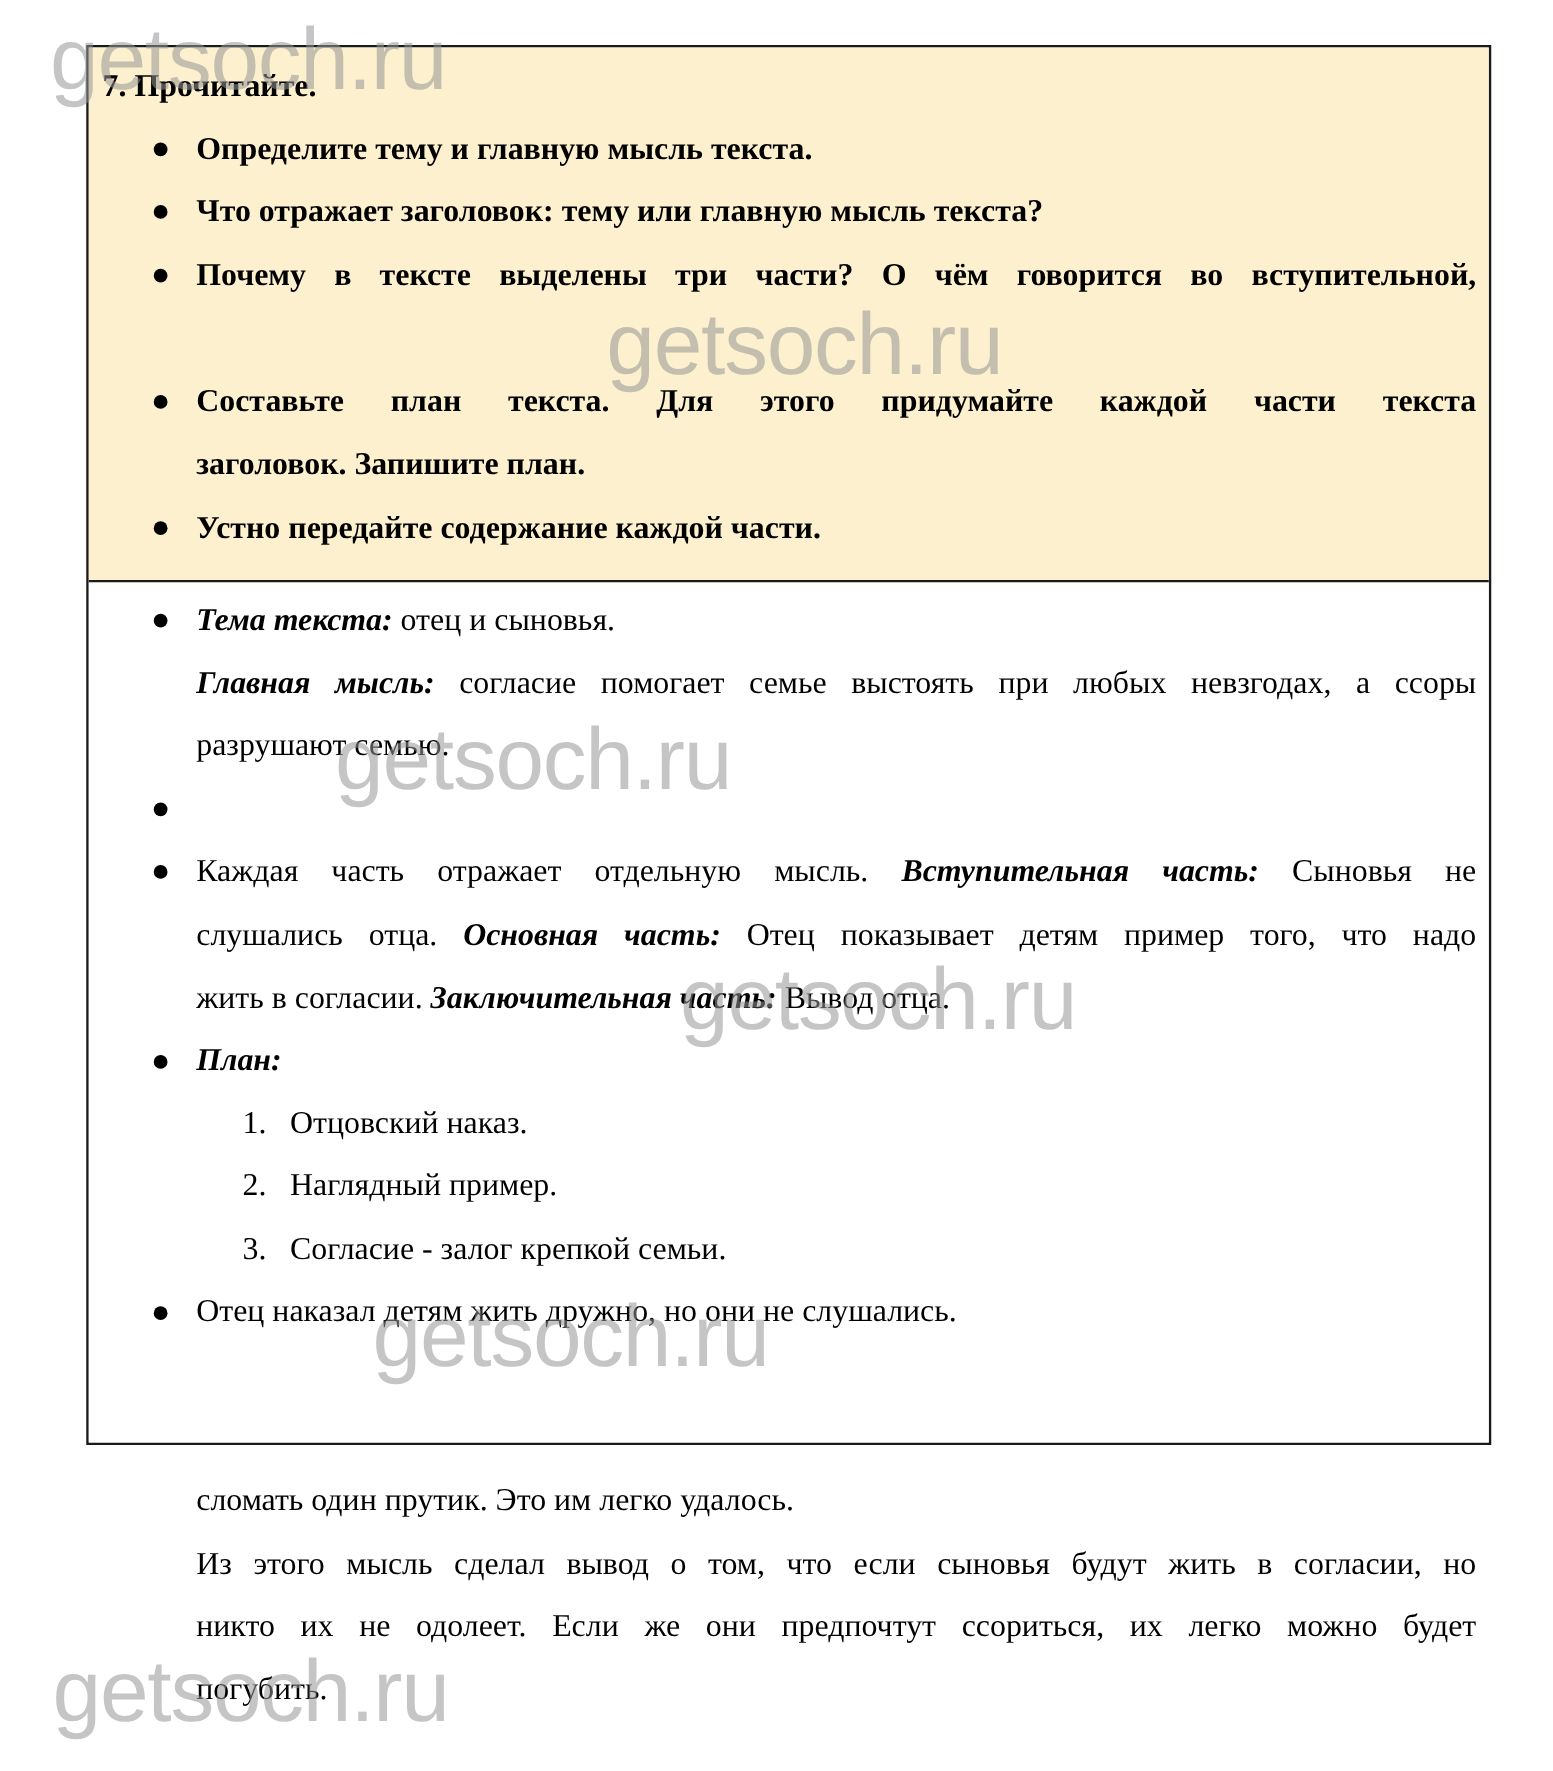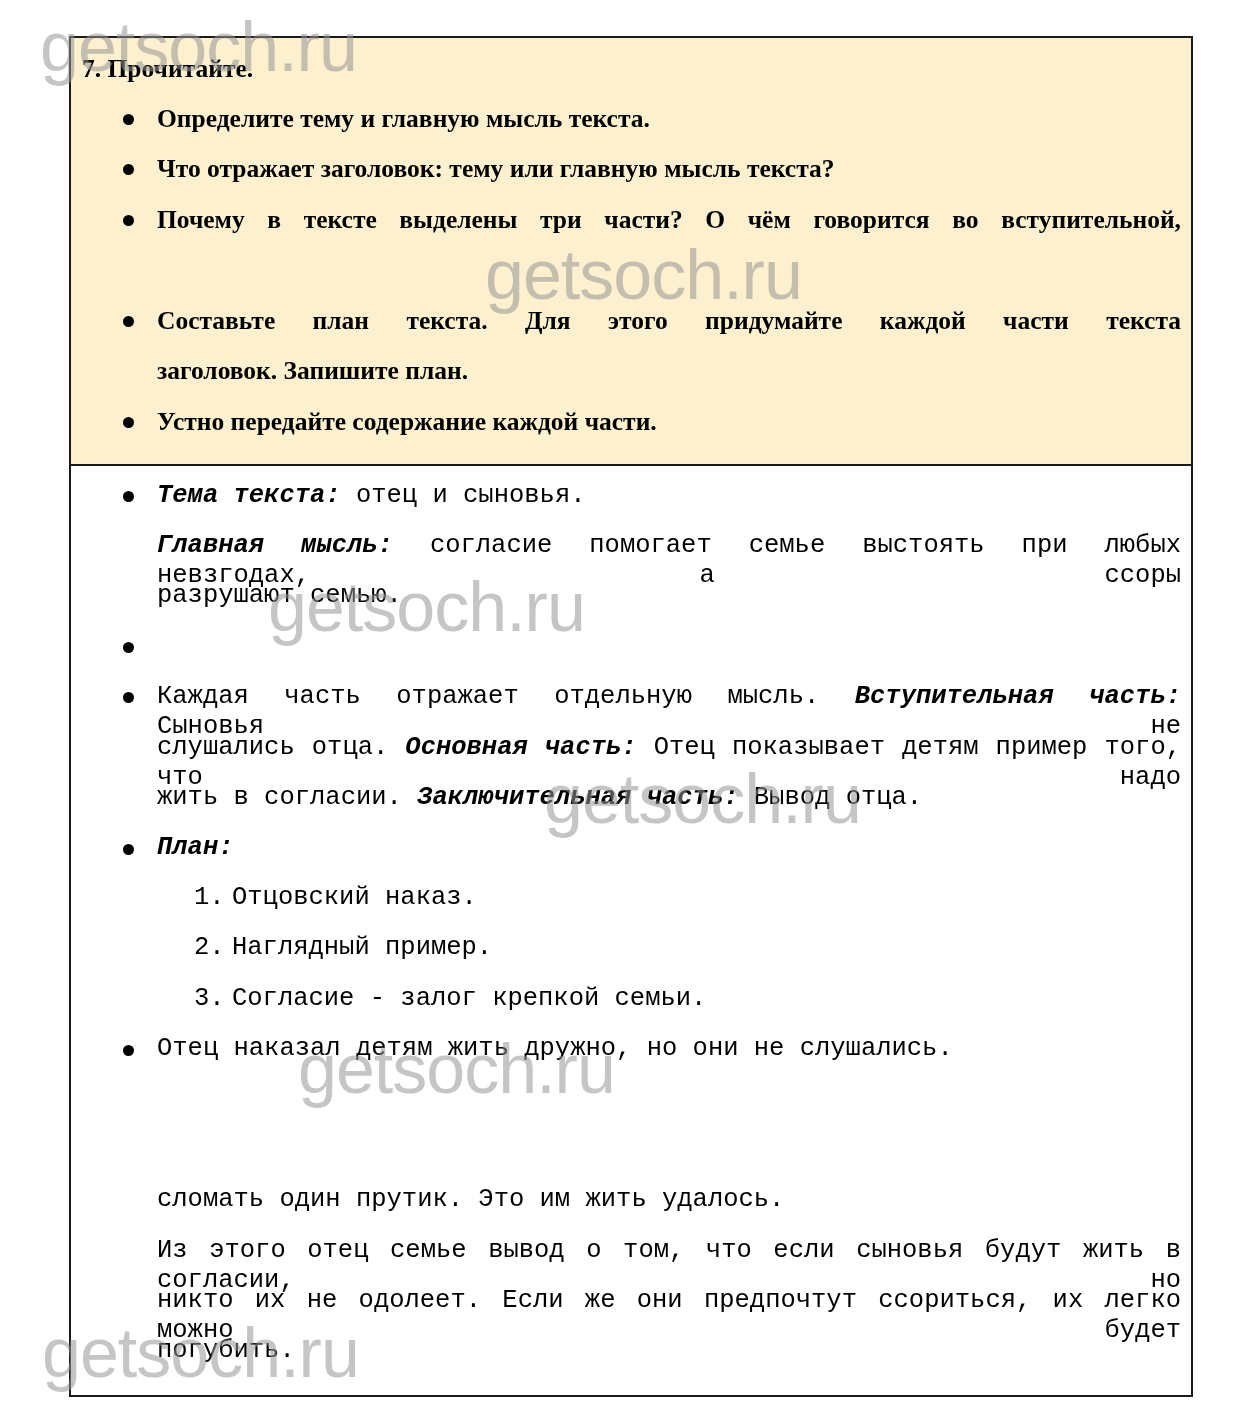--- a/index.html
+++ b/index.html
@@ -1,20 +1,20 @@
 <!DOCTYPE html>
 <html><head>
   <meta charset="utf-8">
   <style>
     html, body { margin: 0; padding: 0; background: #ffffff; }
     body { width: 1242px; height: 1417px; position: relative; overflow: hidden;
            font-family: "Liberation Serif", "DejaVu Serif", serif; color: #000; }
     .table { position: absolute; left: 69px; top: 36px; width: 1124px; border: 2px solid #1a1a1a; box-sizing: border-box; }
     .task { background: #fdf0cf; border-bottom: 2px solid #1a1a1a; height: 428px; box-sizing: border-box; position: relative; }
-    .answer { background: #ffffff; height: 929px; position: relative; box-sizing: border-box; font-family: Liberation Mono, monospace; }
+    .answer { background: #ffffff; height: 688px; position: relative; box-sizing: border-box; }
     .line { position: absolute; font-size: 25.5px; line-height: 30px; white-space: nowrap; }
     .bold { font-weight: bold; }
     .just { text-align: justify; text-align-last: justify; white-space: normal; }
     .bullet { position: absolute; width: 11px; height: 11px; border-radius: 50%; background: #000; }
     .bi { font-weight: bold; font-style: italic; }
     .wm { position: absolute; font-family: "Liberation Sans", "DejaVu Sans", sans-serif; font-size: 70px;
           color: rgba(150,150,150,0.55); letter-spacing: -1px; pointer-events: none; line-height: 1; }
     .num { position: absolute; font-size: 25.5px; line-height: 30px; }
   </style>
 </head>
@@ -69,22 +69,22 @@
 
     <div class="num" style="left:123px; top:417px;">1.</div>
     <div class="line" style="left:161px; top:417px;">Отцовский наказ.</div>
     <div class="num" style="left:123px; top:467px;">2.</div>
     <div class="line" style="left:161px; top:467px;">Наглядный пример.</div>
     <div class="num" style="left:123px; top:518px;">3.</div>
     <div class="line" style="left:161px; top:518px;">Согласие - залог крепкой семьи.</div>
 
     <span class="bullet" style="left:52px; top:579px;"></span>
     <div class="line" style="left:86px; top:568px;">Отец наказал детям жить дружно, но они не слушались.</div>
-    <div class="line" style="left:86px; top:719px;">сломать один прутик. Это им жить удалось.</div>
-    <div class="line just" style="left:86px; top:770px; width:1024px;">Из этого отец семье вывод о том, что если сыновья будут жить в согласии, но</div>
+    <div class="line" style="left:86px; top:719px;">сломать один прутик. Это им легко удалось.</div>
+    <div class="line just" style="left:86px; top:770px; width:1024px;">Из этого мысль сделал вывод о том, что если сыновья будут жить в согласии, но</div>
     <div class="line just" style="left:86px; top:820px; width:1024px;">никто их не одолеет. Если же они предпочтут ссориться, их легко можно будет</div>
     <div class="line" style="left:86px; top:870px;">погубить.</div>
   </div>
 </div>
 
 <div class="wm" style="left:40px; top:12px;">getsoch.ru</div>
 <div class="wm" style="left:485px; top:240px;">getsoch.ru</div>
 <div class="wm" style="left:268px; top:572px;">getsoch.ru</div>
 <div class="wm" style="left:544px; top:764px;">getsoch.ru</div>
 <div class="wm" style="left:298px; top:1034px;">getsoch.ru</div>

